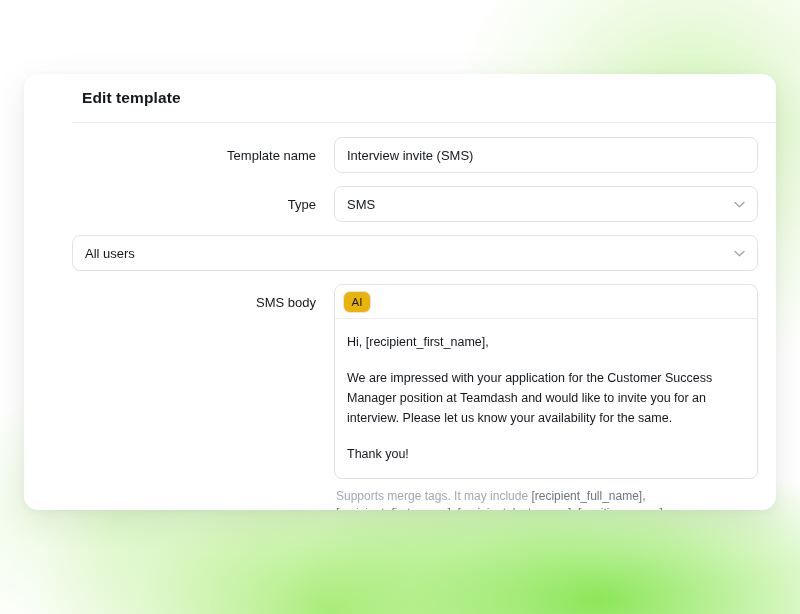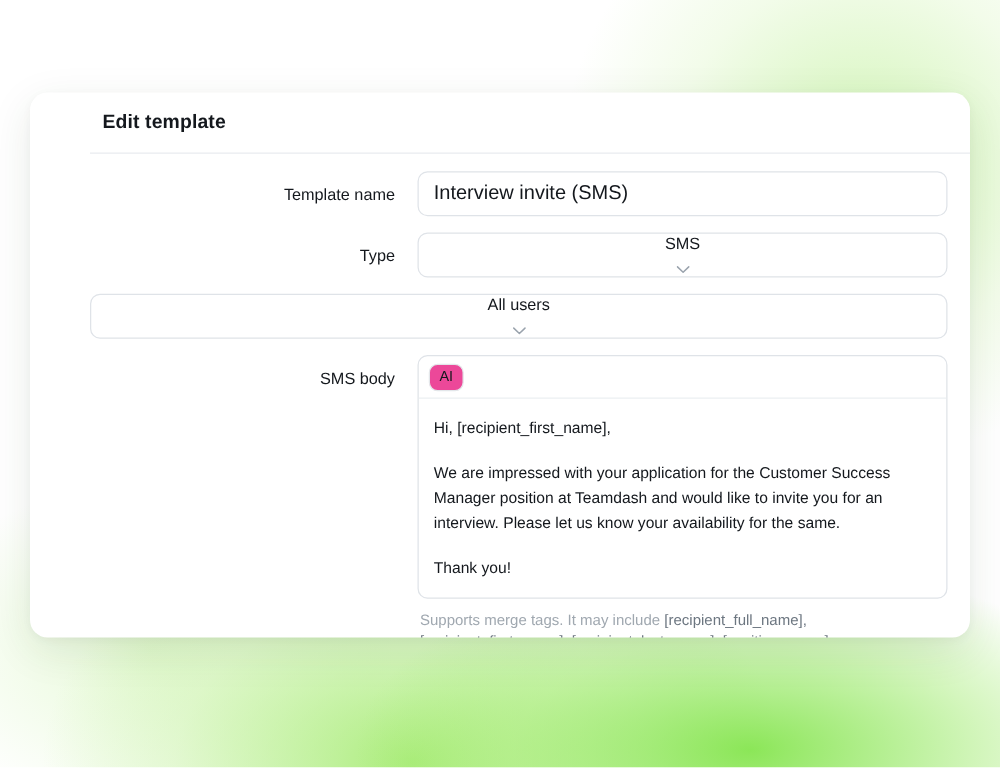--- a/index.html
+++ b/index.html
@@ -87,38 +87,37 @@
 
   .text-input {
     width: 100%;
     height: 36px;
     border: 1px solid #dfe3e8;
     border-radius: 8px;
     background: #fff;
     display: flex;
     align-items: center;
     padding: 0 12px;
-    font-size: 16px;
+    font-size: 13px;
     color: #14181d;
   }
 
   .select-input {
     width: 100%;
     height: 36px;
     border: 1px solid #dfe3e8;
     border-radius: 8px;
     background: #fff;
     display: flex;
     align-items: center;
     padding: 0 12px;
     font-size: 13px;
     color: #14181d;
     position: relative;
     cursor: pointer;
-    flex-direction: column;
   }
   .select-value { flex: 1; }
   .caret {
     width: 12px; height: 12px;
     flex: none;
     color: #9aa3ad;
     display: flex;
     align-items: center;
     justify-content: center;
   }
@@ -143,21 +142,21 @@
     border: 1px solid #e3e7ea;
     border-radius: 7px;
     height: 22px;
     min-width: 28px;
     padding: 0 7px;
     display: flex;
     align-items: center;
     justify-content: center;
     font-size: 11.5px;
     color: #14181d;
-    background: #ec4899;
+    background: #eab308;
     cursor: pointer;
   }
   .body-text {
     padding: 13px 12px 14px 12px;
     font-size: 12.5px;
     line-height: 20px;
     color: #14181d;
     min-height: 110px;
   }
   .body-text p { margin: 0 0 16px 0; }

